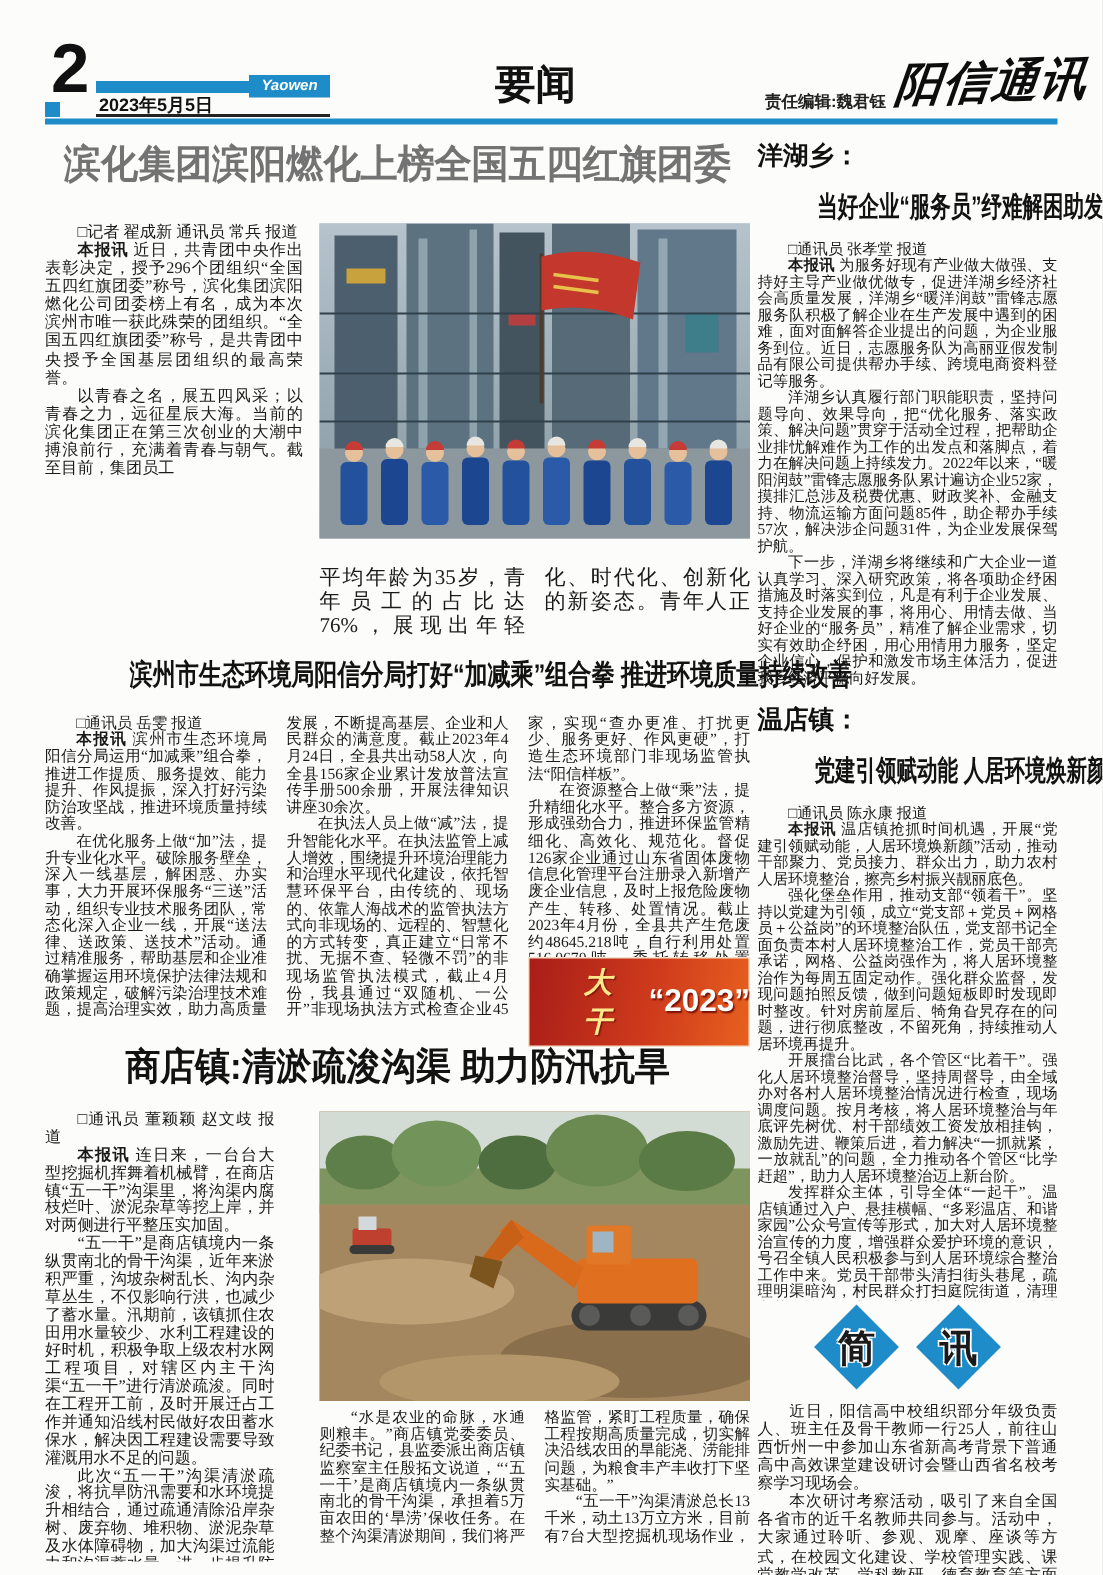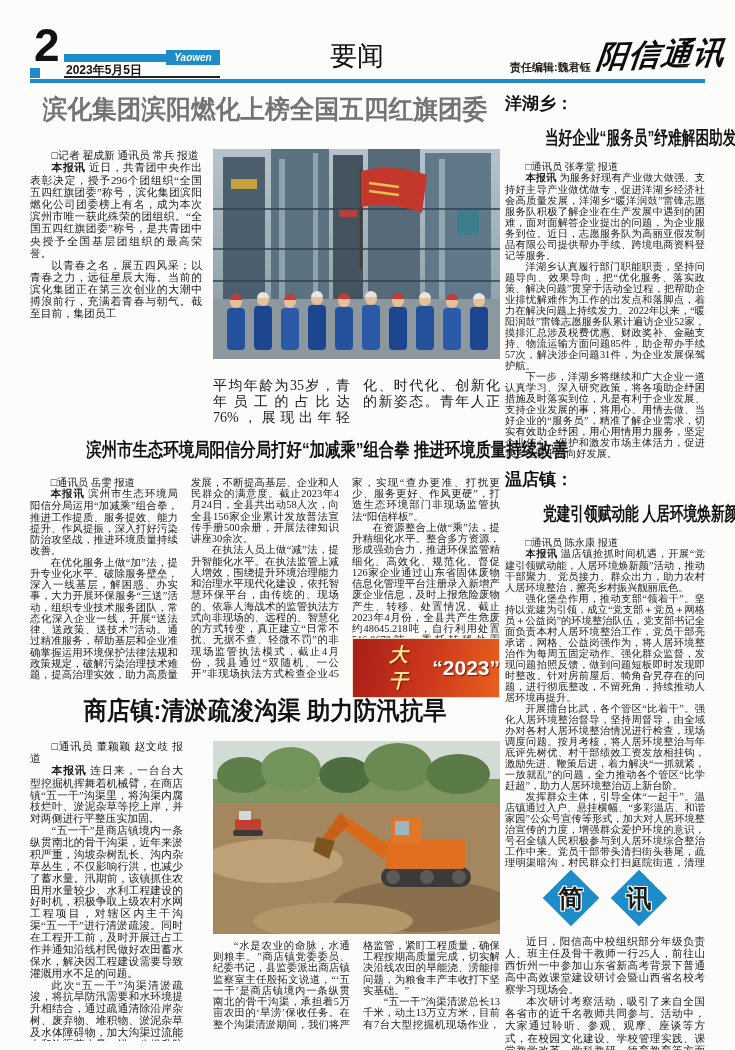--- a/index.html
+++ b/index.html
@@ -7,28 +7,28 @@
         font-family:"Liberation Serif","DejaVu Serif",serif;color:#1a1a1a;}
   .sans{font-family:"Liberation Sans","DejaVu Sans",sans-serif;}
   
   .pageno{position:absolute;left:34px;top:22px;font-size:46px;font-weight:bold;color:#111;line-height:1;}
   .pageno-sq{position:absolute;left:30px;top:68px;width:10px;height:10px;background:#1e8cc8;}
   .hdr-bar{position:absolute;left:64px;top:54px;width:155px;height:8px;background:#1e8cc8;}
   .yaowen-tag{position:absolute;left:166px;top:50px;width:54px;height:15px;background:#1e8cc8;
               color:#fff;font-style:italic;font-weight:bold;font-size:10px;text-align:center;line-height:15px;}
   .hdr-date{position:absolute;left:66px;top:62px;font-size:12px;font-weight:bold;color:#111;}
   .hdr-blackline{position:absolute;left:64px;top:76px;width:156px;height:2px;background:#222;}
-  .section-title{position:absolute;left:330px;top:38px;font-size:27px;font-weight:normal;color:#111;text-align:right;}
+  .section-title{position:absolute;left:330px;top:38px;font-size:27px;font-weight:bold;color:#111;text-align:right;}
   .editor{position:absolute;left:510px;top:60px;font-size:11px;font-weight:bold;color:#222;}
   .masthead{position:absolute;left:597px;top:34px;font-size:31px;font-weight:bold;font-style:italic;
             letter-spacing:1px;transform:skewX(-8deg) rotate(-2deg);color:#0d0d0d;}
   .blue-rule{position:absolute;left:30px;top:79px;width:675px;height:4px;background:#1e8cc8;}
   
   .bodytext p{margin:0;text-indent:2em;text-align:justify;}
-  .lead{font-weight:bold;font-family:Liberation Mono, monospace;}
+  .lead{font-weight:bold;}
   .byline{margin:0;text-indent:2em;text-align:justify;}
   
   .main-art{position:absolute;left:30px;top:92px;width:470px;}
   .main-hl{white-space:nowrap;text-align:center;font-size:26px;font-weight:bold;color:#737373;}
   .main-hl .squeeze{display:inline-block;transform:scaleX(0.95);transform-origin:center;}
   .main-flex{display:flex;margin-top:22px;gap:11px;}
   .main-col1{width:172px;height:268px;overflow:hidden;font-size:10.8px;line-height:1.12;}
   .main-right{width:287px;}
   .main-photo{width:287px;height:210px;display:block;background:#8fa3b0;}
   .main-cont{margin-top:19px;height:50px;overflow:hidden;column-count:2;column-gap:13px;

